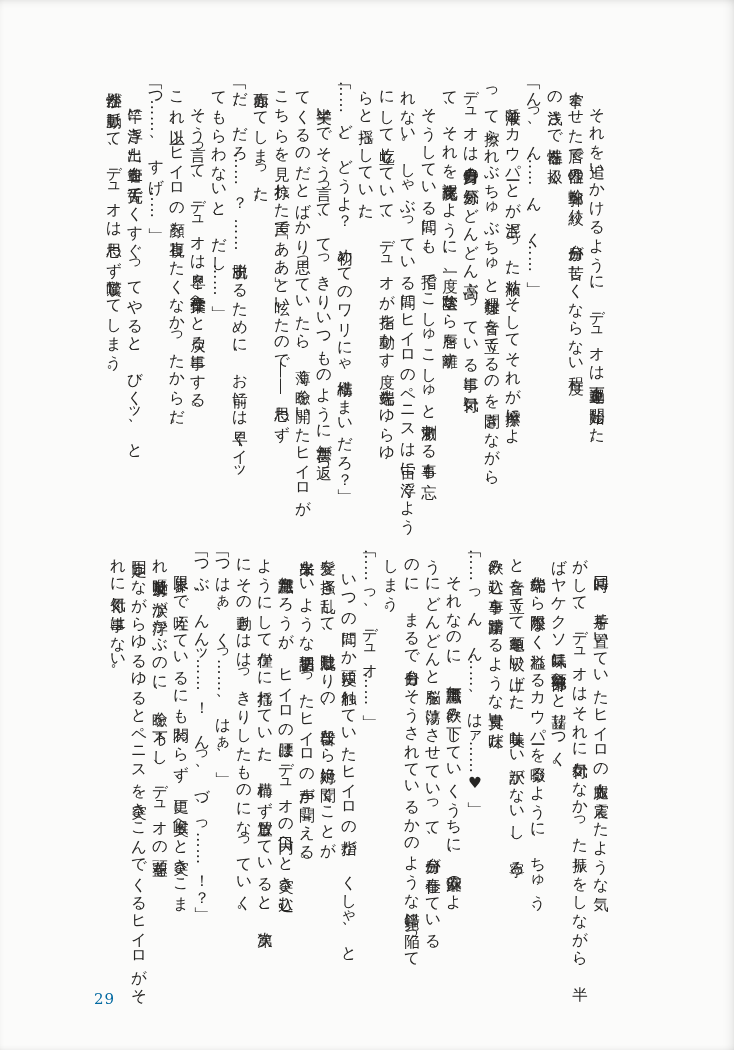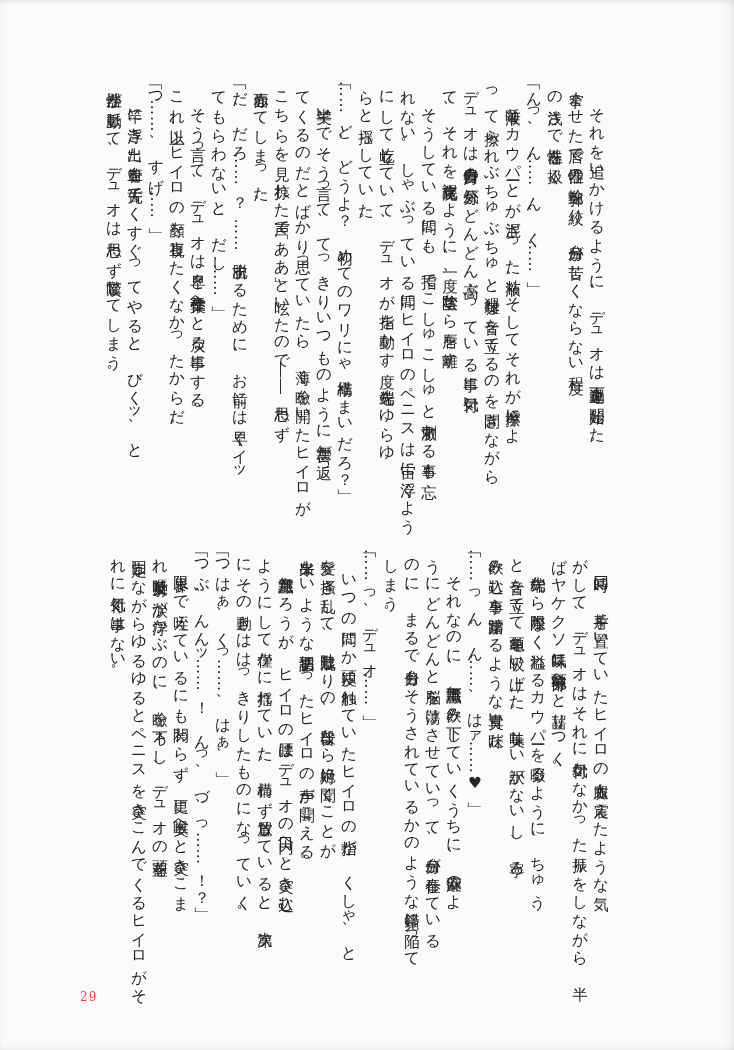--- a/index.html
+++ b/index.html
@@ -38,25 +38,25 @@
   .block-lower {
     top: 548px;
     right: 123px;
     height: 450px;
   }
   .tline {
     white-space: nowrap;
   }
   .page-number {
     position: absolute;
-    left: 80px;
+    left: 94px;
     top: 990px;
-    font-size: 12px;
+    font-size: 15px;
     letter-spacing: 1px;
-    color: #ef4444;
+    color: #0369a1;
   }
 </style>
 </head>
 <body>
 
 <div class="page">
 
   <div class="text-block block-upper">
       <div class="tline">　それを追いかけるように、デュオは上下運動を開始した。</div>
       <div class="tline">窄ませた唇で性器の輪郭を絞り、自分が苦しくならない程度</div>

